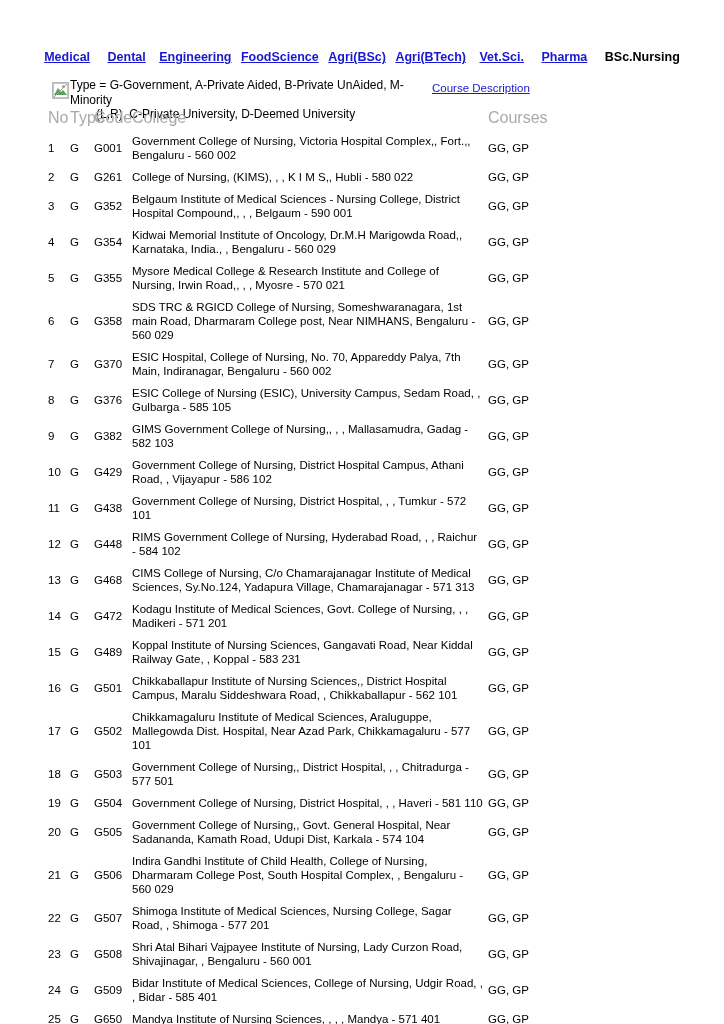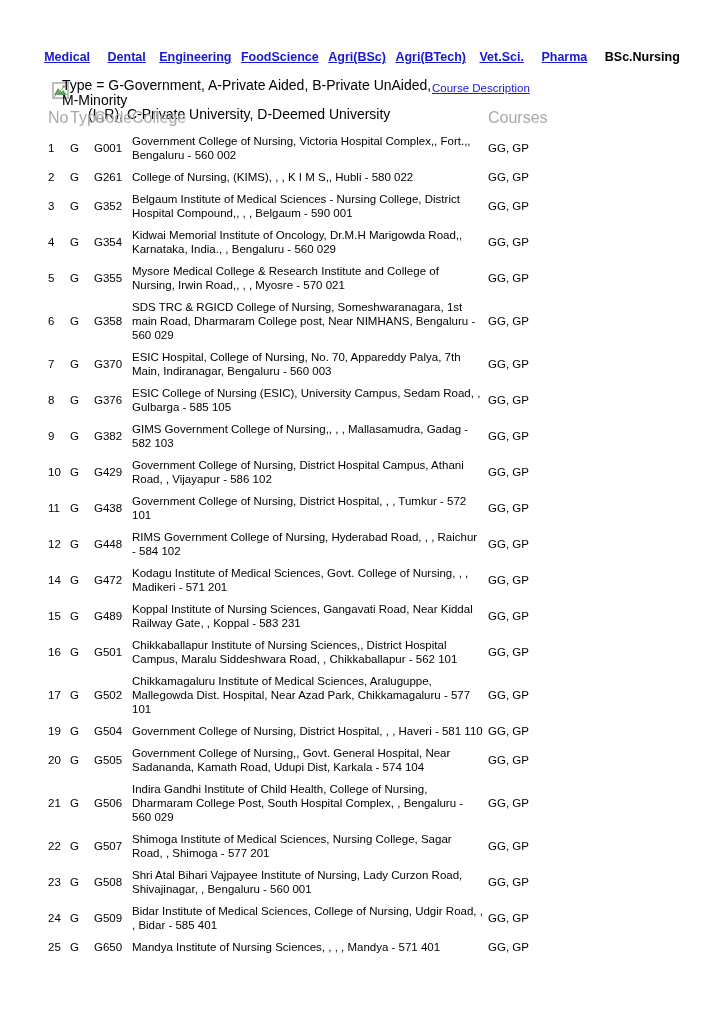--- a/index.html
+++ b/index.html
@@ -60,24 +60,24 @@
     width: 17px;
     height: 17px;
     border: 1px solid #b9b9b9;
     background: #f3f3f3;
     box-sizing: border-box;
     overflow: hidden;
   }
   .legend-icon svg { display: block; }
   .legend-text {
     position: absolute;
-    left: 62px;
+    left: 70px;
     top: 0px;
     width: 370px;
-    font-size: 14px;
+    font-size: 12px;
     line-height: 14.5px;
     color: #000;
   }
   .legend-text .l1 { display: block; }
   .legend-text .l2 { display: block; padding-left: 26px; }
   .course-desc {
     position: absolute;
     left: 432px;
     top: 4px;
     font-size: 11.5px;
@@ -224,21 +224,21 @@
             <td class="cell-type">G</td>
             <td class="cell-code">G358</td>
             <td class="cell-college">SDS TRC &amp; RGICD College of Nursing, Someshwaranagara, 1st main Road, Dharmaram College post, Near NIMHANS, Bengaluru - 560 029</td>
             <td class="cell-courses">GG, GP</td>
           </tr>
           <tr class="data">
             <td></td>
             <td class="cell-no">7</td>
             <td class="cell-type">G</td>
             <td class="cell-code">G370</td>
-            <td class="cell-college">ESIC Hospital, College of Nursing, No. 70, Appareddy Palya, 7th Main, Indiranagar, Bengaluru - 560 003</td>
+            <td class="cell-college">ESIC Hospital, College of Nursing, No. 70, Appareddy Palya, 7th Main, Indiranagar, Bengaluru - 560 002</td>
             <td class="cell-courses">GG, GP</td>
           </tr>
           <tr class="data">
             <td></td>
             <td class="cell-no">8</td>
             <td class="cell-type">G</td>
             <td class="cell-code">G376</td>
             <td class="cell-college">ESIC College of Nursing (ESIC), University Campus, Sedam Road, , Gulbarga - 585 105</td>
             <td class="cell-courses">GG, GP</td>
           </tr>
@@ -269,20 +269,28 @@
           <tr class="data">
             <td></td>
             <td class="cell-no">12</td>
             <td class="cell-type">G</td>
             <td class="cell-code">G448</td>
             <td class="cell-college">RIMS Government College of Nursing, Hyderabad Road, , , Raichur - 584 102</td>
             <td class="cell-courses">GG, GP</td>
           </tr>
           <tr class="data">
             <td></td>
+            <td class="cell-no">13</td>
+            <td class="cell-type">G</td>
+            <td class="cell-code">G468</td>
+            <td class="cell-college">CIMS College of Nursing, C/o Chamarajanagar Institute of Medical Sciences, Sy.No.124, Yadapura Village, Chamarajanagar - 571 313</td>
+            <td class="cell-courses">GG, GP</td>
+          </tr>
+          <tr class="data">
+            <td></td>
             <td class="cell-no">14</td>
             <td class="cell-type">G</td>
             <td class="cell-code">G472</td>
             <td class="cell-college">Kodagu Institute of Medical Sciences, Govt. College of Nursing, , , Madikeri - 571 201</td>
             <td class="cell-courses">GG, GP</td>
           </tr>
           <tr class="data">
             <td></td>
             <td class="cell-no">15</td>
             <td class="cell-type">G</td>
@@ -297,20 +305,28 @@
             <td class="cell-code">G501</td>
             <td class="cell-college">Chikkaballapur Institute of Nursing Sciences,, District Hospital Campus, Maralu Siddeshwara Road, , Chikkaballapur - 562 101</td>
             <td class="cell-courses">GG, GP</td>
           </tr>
           <tr class="data">
             <td></td>
             <td class="cell-no">17</td>
             <td class="cell-type">G</td>
             <td class="cell-code">G502</td>
             <td class="cell-college">Chikkamagaluru Institute of Medical Sciences, Araluguppe, Mallegowda Dist. Hospital, Near Azad Park, Chikkamagaluru - 577 101</td>
+            <td class="cell-courses">GG, GP</td>
+          </tr>
+          <tr class="data">
+            <td></td>
+            <td class="cell-no">18</td>
+            <td class="cell-type">G</td>
+            <td class="cell-code">G503</td>
+            <td class="cell-college">Government College of Nursing,, District Hospital, , , Chitradurga - 577 501</td>
             <td class="cell-courses">GG, GP</td>
           </tr>
           <tr class="data">
             <td></td>
             <td class="cell-no">19</td>
             <td class="cell-type">G</td>
             <td class="cell-code">G504</td>
             <td class="cell-college">Government College of Nursing, District Hospital, , , Haveri - 581 110</td>
             <td class="cell-courses">GG, GP</td>
           </tr>

